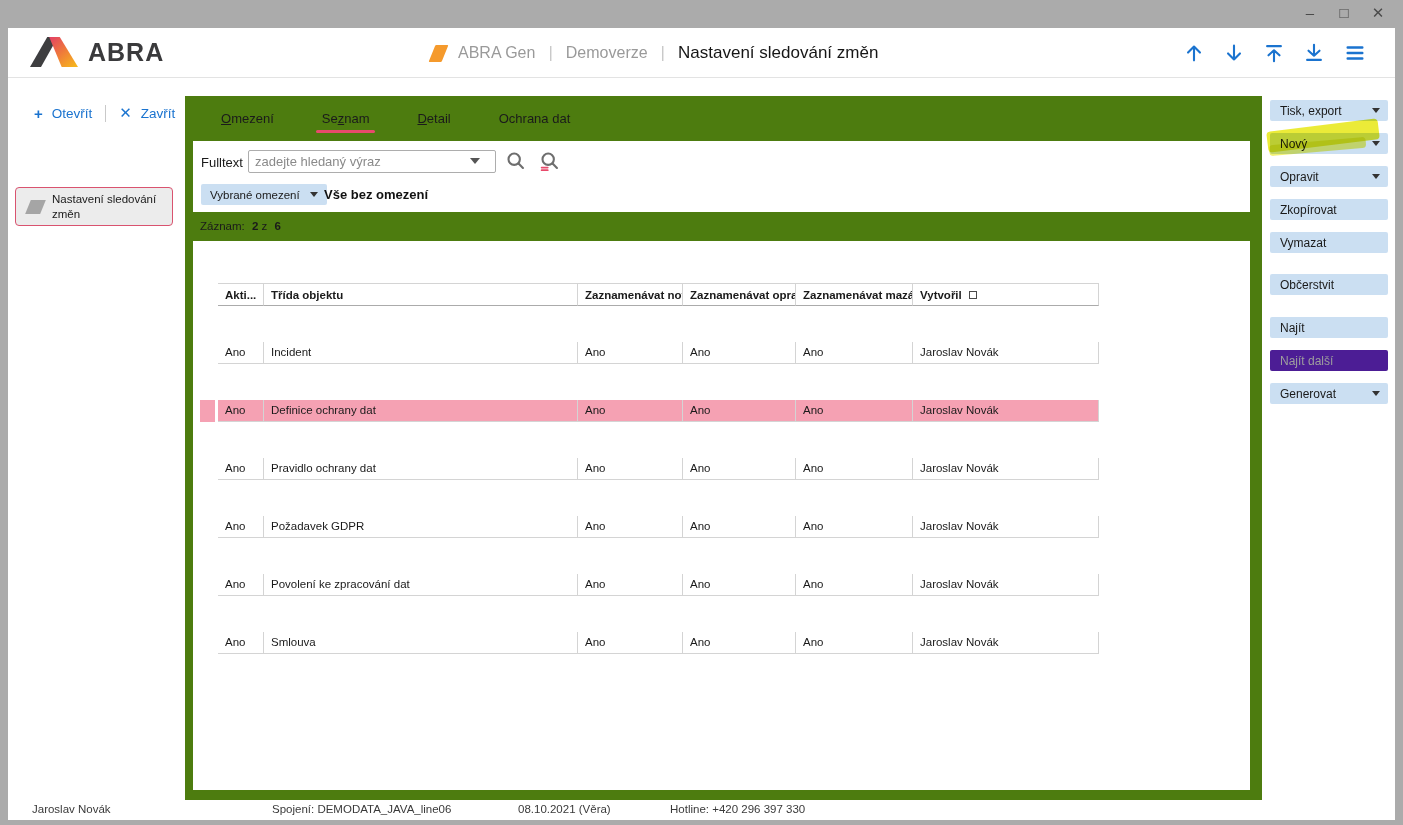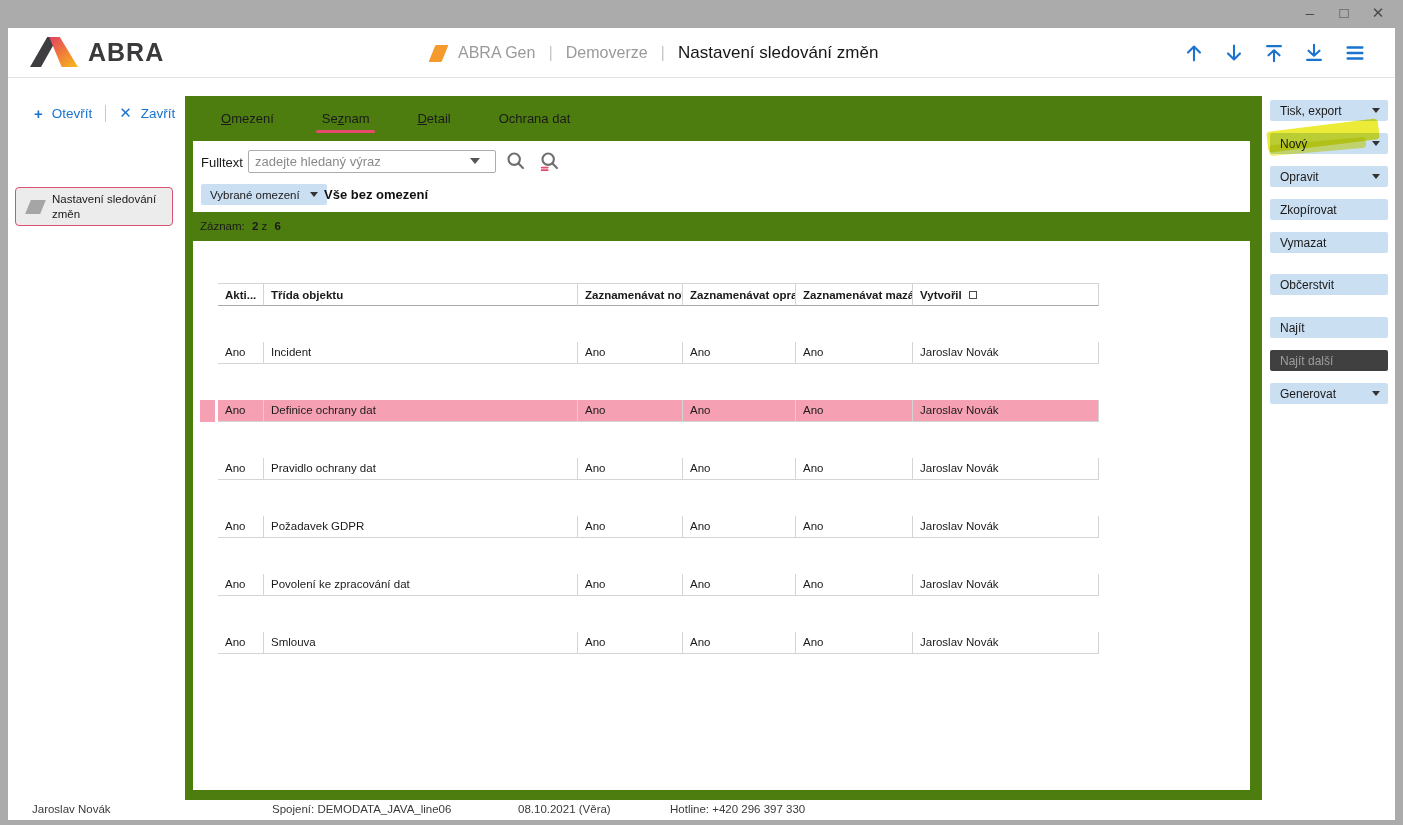--- a/index.html
+++ b/index.html
@@ -110,21 +110,21 @@
   .trow.data { cursor:pointer; }
 
   
   .rsb { position:absolute; left:1254px; top:0; width:133px; bottom:0; background:#fff;padding-left:30px; }
   .rbtn { position:absolute; left:8px; width:118px; height:21px; background:#cbdff2;
     border:none; border-radius:2px; font-size:12px; color:#1a1a1a; text-align:left;
     padding:0 8px 0 10px; cursor:pointer; font-family:inherit; }
   .rbtn .arr { position:absolute; right:8px; top:8px; width:0; height:0;
     border-left:4.5px solid transparent; border-right:4.5px solid transparent;
     border-top:5.5px solid #333; }
-  .rbtn.disabled { background:#404040; color:#9e9e9e; cursor:default; }
+  .rbtn.disabled { background:#4c1d95; color:#9e9e9e; cursor:default; }
 
   .hl { position:absolute; background:rgba(230,230,0,0.78); mix-blend-mode:multiply;
     border-radius:4px; pointer-events:none; z-index:5; }
   .hl1 { left:1259px; top:46px; width:112px; height:21px; transform:rotate(-7deg); }
   .hl2 { left:1261px; top:62px; width:97px; height:11px; transform:rotate(-5deg);
     background:rgba(230,230,0,0.55); }
 
   
   .statusbar { position:absolute; left:0; right:0; bottom:0; height:20px; background:#fff;
     font-size:11.5px; color:#3a3a3a; }

